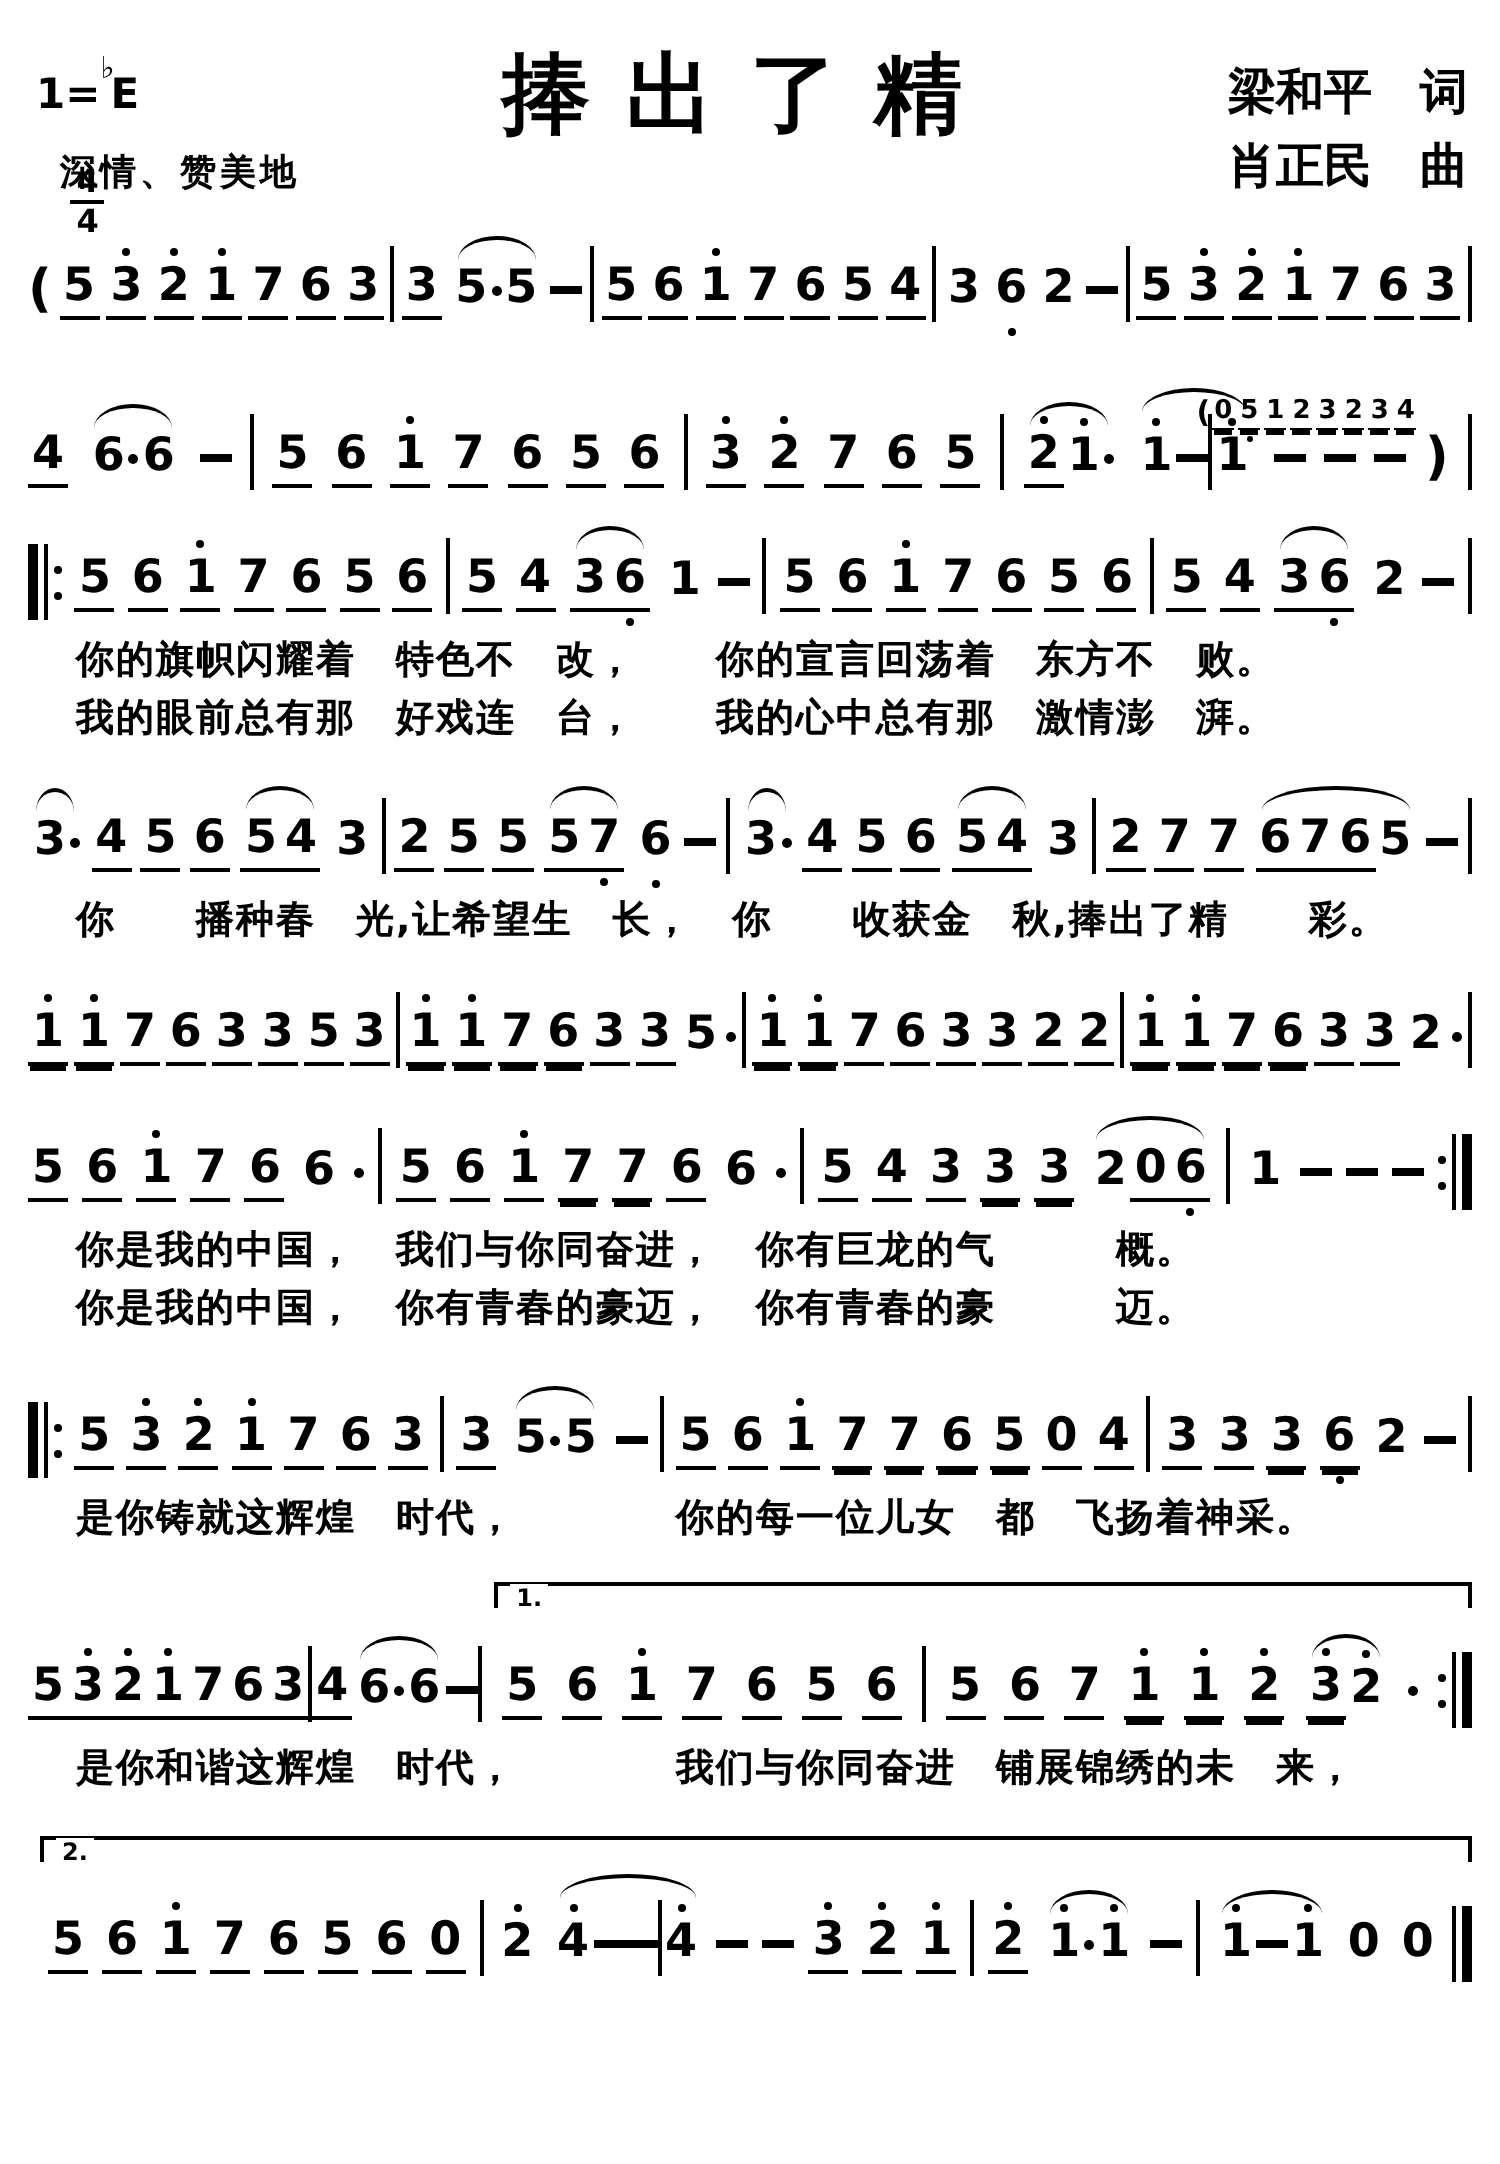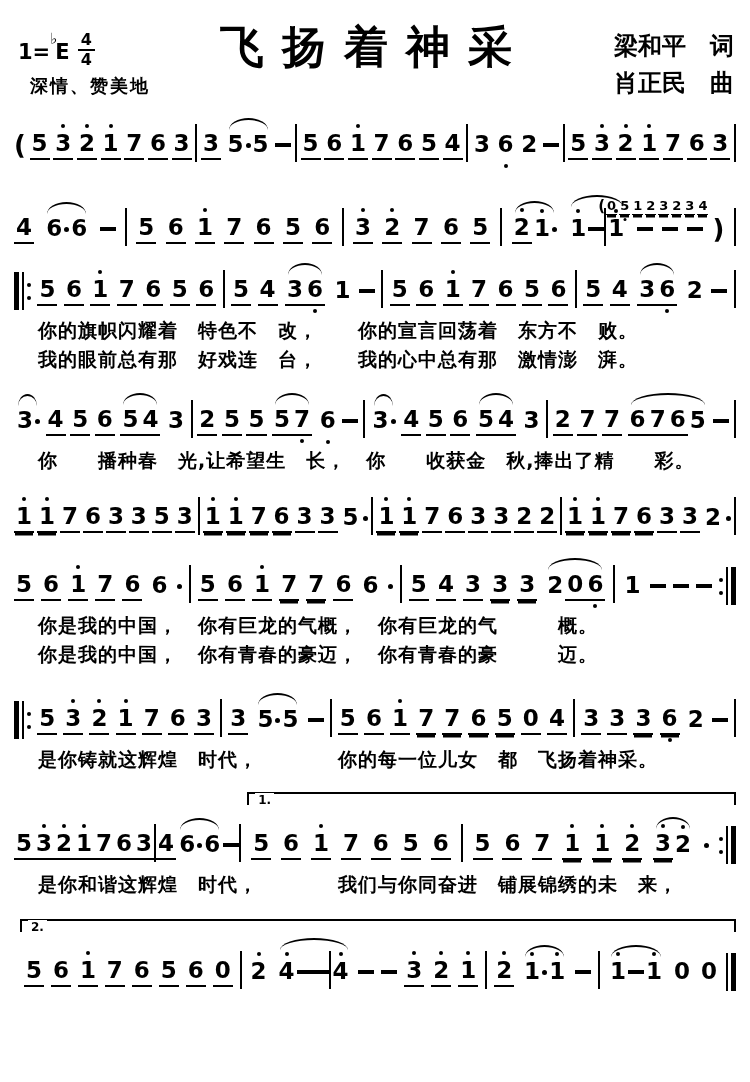--- a/index.html
+++ b/index.html
@@ -3,22 +3,22 @@
 <meta charset="utf-8">
 <style>
   html,body{margin:0;padding:0;background:#fff;}
   body{width:750px;height:1082px;overflow:hidden;color:#000;
        font-family:"DejaVu Sans","Liberation Sans",sans-serif;}
   .page{padding:8px 14px 0 14px;}
 
   
   .header{position:relative;height:100px;}
   .title{text-align:center;font-size:44px;font-weight:bold;letter-spacing:18px;padding-top:10px;}
-  .keyline{position:absolute;left:4px;top:24px;display:flex;align-items:center;gap:8px;
-           font-size:21px;font-weight:bold;}
+  .keyline{position:absolute;left:4px;top:24px;display:flex;align-items:center;gap:24px;
+           font-size:21px;font-weight:bold;flex-direction:column;}
   .flat{font-size:15px;vertical-align:super;position:relative;top:-7px;margin-right:-2px;}
   .meter{display:inline-flex;flex-direction:column;line-height:1;font-size:16px;text-align:center;}
   .meter .m-top{border-bottom:2px solid #000;padding:0 3px 1px;}
   .meter .m-bot{padding:1px 3px 0;}
   .tempo{position:absolute;left:16px;top:66px;font-size:18px;font-weight:bold;letter-spacing:2px;}
   .credits{position:absolute;right:2px;top:20px;font-size:24px;font-weight:bold;line-height:1.55;text-align:left;white-space:pre;}
 
   
   .system{position:relative;}
   .system:nth-of-type(1){margin-top:12px;}
@@ -80,21 +80,21 @@
 <div class="page">
 
   <div class="header">
     <div class="keyline">
       <span><span>1=</span><span class="flat">♭</span><span>E</span></span>
       <span class="meter">
         <span class="m-top">4</span>
         <span class="m-bot">4</span>
       </span>
     </div>
-    <div class="title">飞扬着神采</div>
+    <div class="title">捧出了精</div>
     <div class="tempo">深情、赞美地</div>
     <div class="credits"><span>梁和平　词</span>
 <span>肖正民　曲</span></div>
   </div>
 
   <div id="score">
       <div class="system">
         <div class="noterow">
           <span class="paren">(</span>
           <span class="note u1">5</span>
@@ -367,21 +367,21 @@
           <span class="dash"></span>
           <span class="bargrp">
             <span class="rdots">
               <i></i>
               <i></i>
             </span>
             <span class="bthin"></span>
             <span class="bthick"></span>
           </span>
         </div>
-        <div class="lyric">你是我的中国，　你有巨龙的气概，　你有巨龙的气　　　概。</div>
+        <div class="lyric">你是我的中国，　我们与你同奋进，　你有巨龙的气　　　概。</div>
         <div class="lyric">你是我的中国，　你有青春的豪迈，　你有青春的豪　　　迈。</div>
       </div>
       <div class="system">
         <div class="noterow">
           <span class="bargrp">
             <span class="bthick"></span>
             <span class="bthin"></span>
             <span class="rdots">
               <i></i>
               <i></i>

